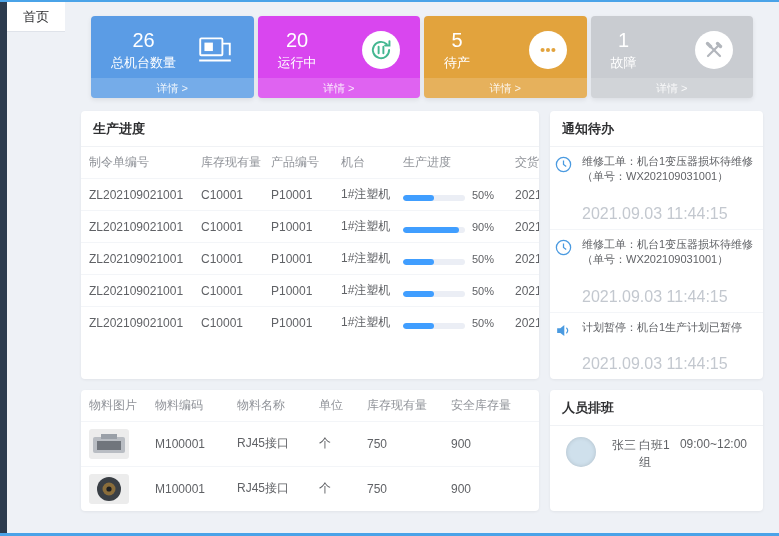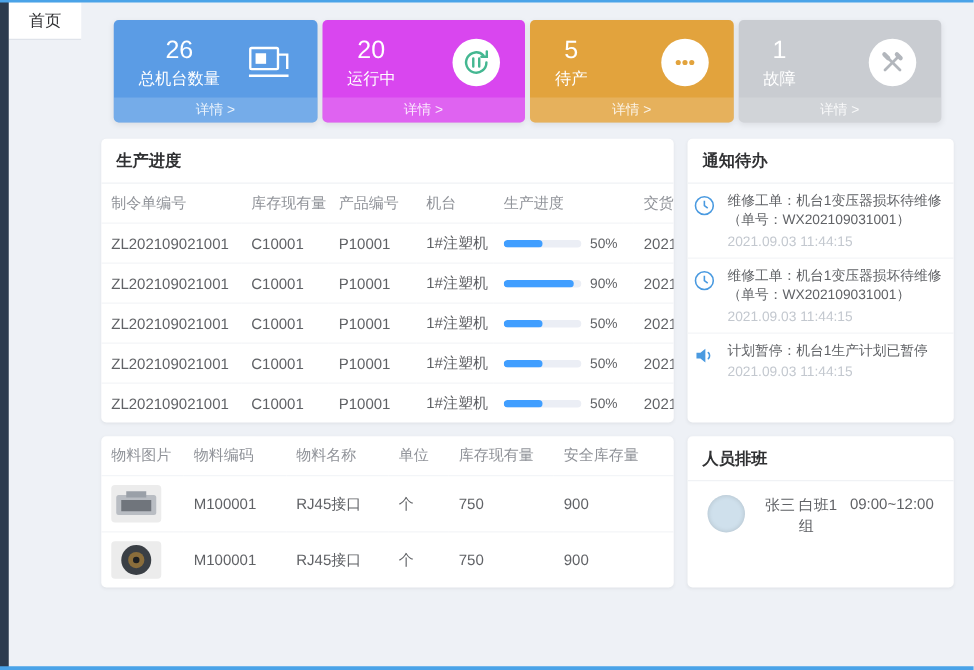--- a/index.html
+++ b/index.html
@@ -38,34 +38,34 @@
   .prod-table th:nth-child(3),.prod-table td:nth-child(3){width:70px}
   .prod-table th:nth-child(4),.prod-table td:nth-child(4){width:62px}
   .prod-table th:nth-child(5),.prod-table td:nth-child(5){width:112px}
   .inv-table th:nth-child(1),.inv-table td:nth-child(1){width:66px}
   .inv-table th:nth-child(2),.inv-table td:nth-child(2){width:82px}
   .inv-table th:nth-child(3),.inv-table td:nth-child(3){width:82px}
   .inv-table th:nth-child(4),.inv-table td:nth-child(4){width:48px}
   .inv-table th:nth-child(5),.inv-table td:nth-child(5){width:84px}
   .inv-table td{height:40px}
 
-  .progress{display:flex;align-items:center;gap:7px}
+  .progress{display:flex;align-items:flex-end;gap:7px}
   .progress-track{width:62px;height:6px;border-radius:3px;background:#ebeef5;overflow:hidden;flex:0 0 auto}
   .progress-fill{height:100%;background:#409eff;border-radius:3px}
   .progress-text{font-size:11px;color:#606266}
 
   .thumb{width:40px;height:30px;border-radius:3px;background:#ececec;display:flex;align-items:center;justify-content:center;overflow:hidden}
 
   
   .notice-item{display:flex;gap:8px;padding:7px 4px 6px;border-bottom:1px solid #f3f5f8;cursor:pointer}
   .notice-item:last-child{border-bottom:none}
   .notice-icon{flex:0 0 20px;height:20px;margin-top:1px}
   .notice-icon svg{width:19px;height:19px}
   .notice-text{font-size:11px;color:#606266;line-height:1.4}
-  .notice-time{font-size:11px;color:#c3c8cf;margin-top:3px}
+  .notice-time{font-size:16px;color:#c3c8cf;margin-top:20px}
   .notice-time:empty{display:none}
 
   
   .person-row{display:flex;padding:11px 16px;border-bottom:1px solid #f3f5f8;font-size:12px;color:#606266}
   .person-row:last-child{border-bottom:none}
   .avatar{width:30px;height:30px;border-radius:50%;margin-right:16px;flex:0 0 auto;box-shadow:inset 0 0 4px rgba(0,0,0,.15)}
   .person-name{width:58px}
   .person-shift{width:88px}
   .person-time{color:#606266}
 </style>

